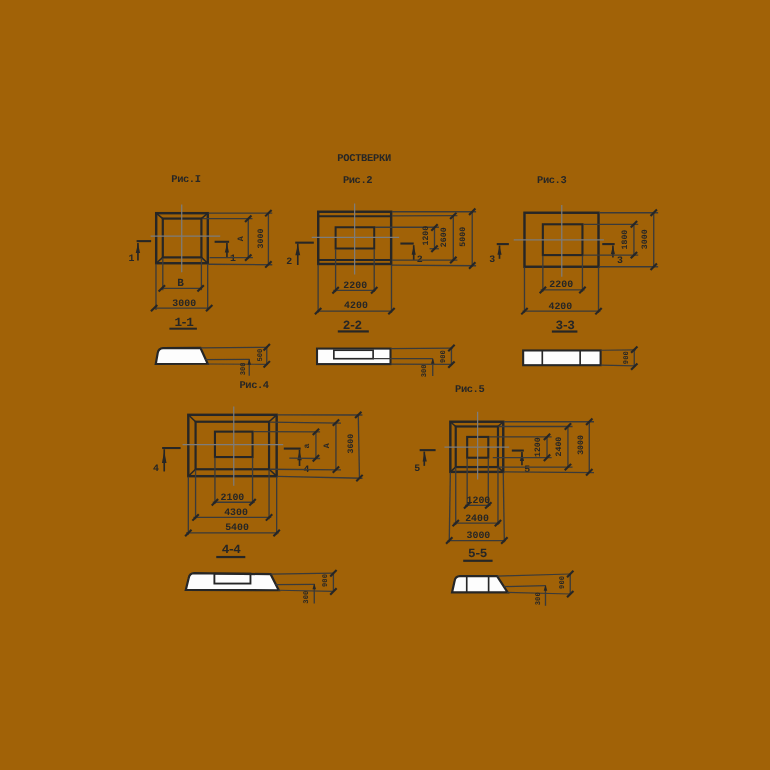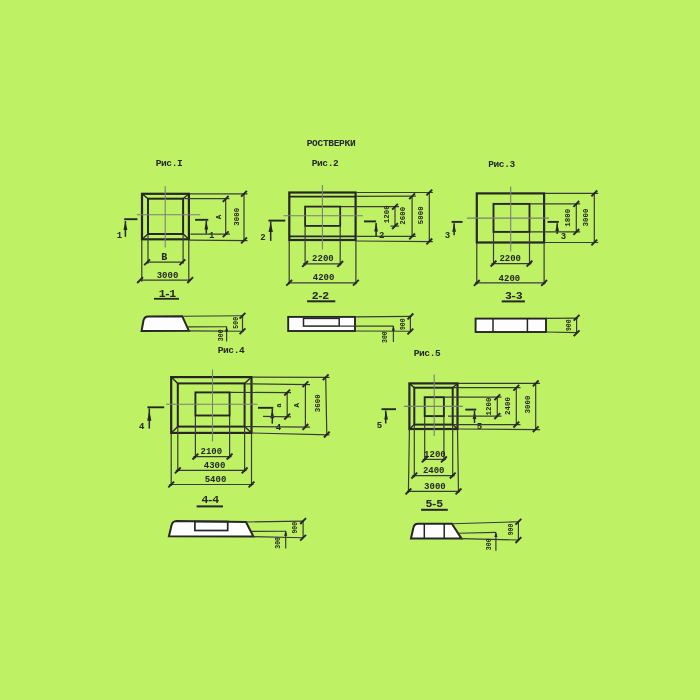--- a/index.html
+++ b/index.html
@@ -1,16 +1,16 @@
 <!DOCTYPE html>
 <html><head>
 <meta charset="utf-8">
 <style>
   html,body{margin:0;padding:0;background:#ffffff;}
-  #page{width:700px;height:700px;position:relative;background:#bef264;overflow:hidden;}
+  #page{width:700px;height:700px;position:relative;background:#a16207;overflow:hidden;}
   svg{position:absolute;left:0;top:0;filter:blur(0.4px);}
   text{font-family:"Liberation Mono", monospace;fill:#262626;}
 </style>
 </head>
 <body>
 <div id="page">
 <svg width="700" height="700" viewBox="0 0 700 700">
 <defs>
 <g id="tick">
           <line x1="-2.9" y1="2.9" x2="2.9" y2="-2.9" stroke="#262626" stroke-width="1.9"></line>

